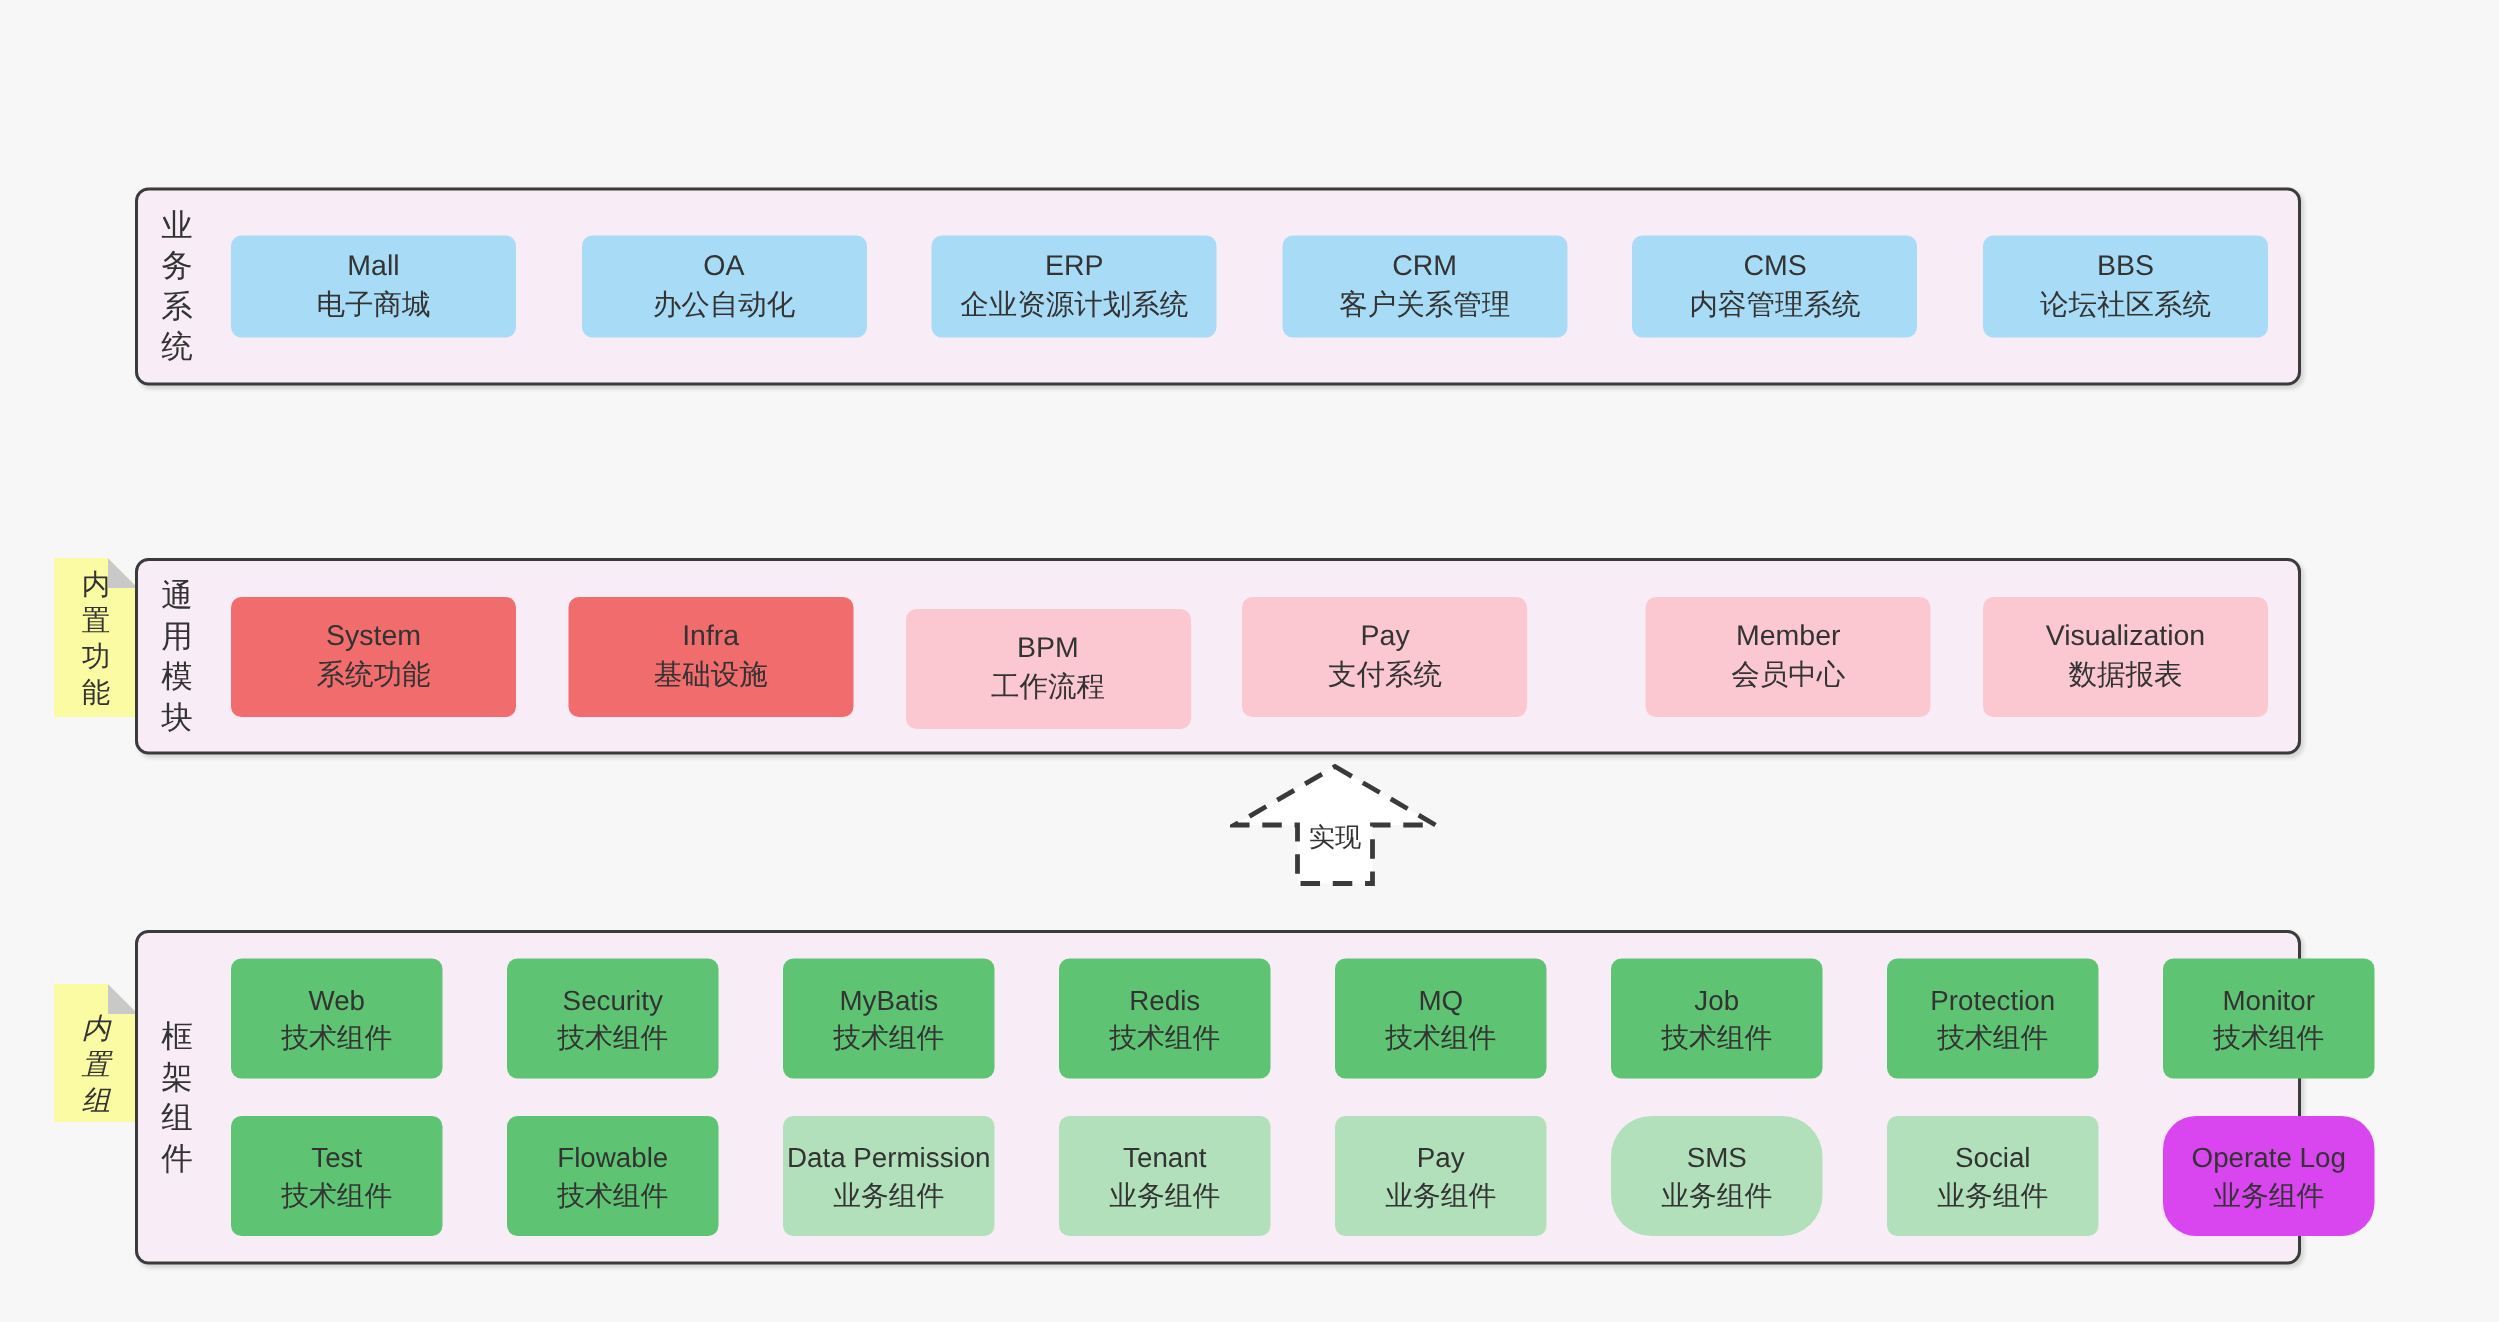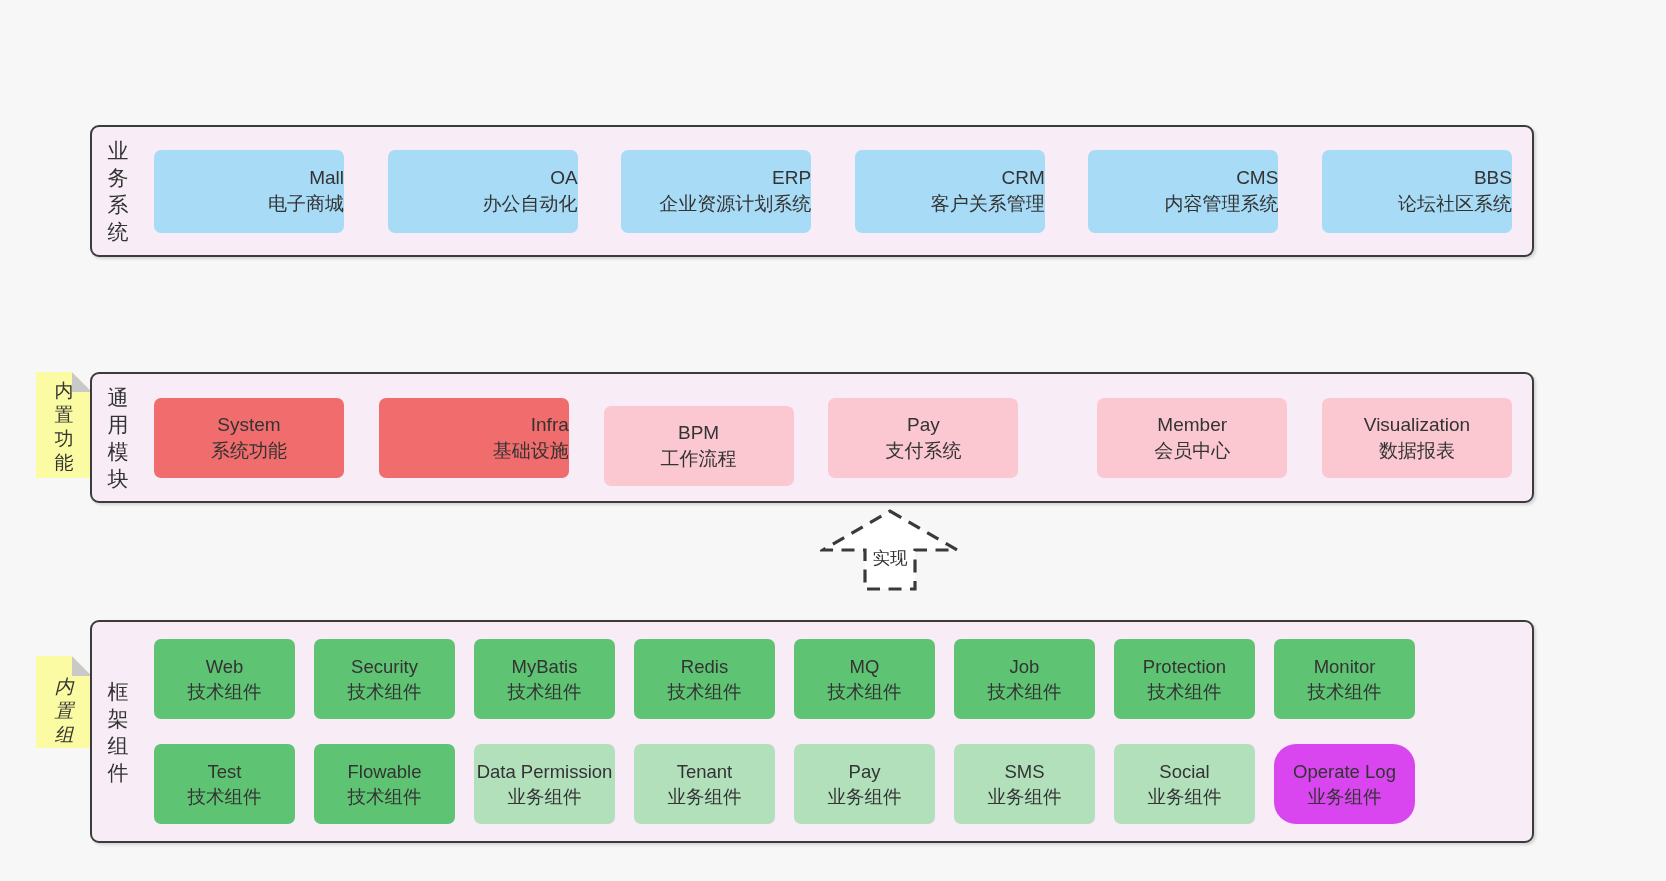--- a/index.html
+++ b/index.html
@@ -24,28 +24,28 @@
     flex:0 0 28px;margin-left:12px;
     font-size:21px;line-height:27px;letter-spacing:0;
     word-break:break-all;text-align:center;color:#333;
   }
 
   .box-row{
     flex:1;display:flex;justify-content:space-between;align-items:center;
     padding:0 20px 0 22px;
   }
   .rows-col{flex:1;display:flex;flex-direction:column;gap:25px;padding:0 20px 0 22px;}
-  .box-grid{display:grid;grid-template-columns:repeat(8,141px);column-gap:19px;}
+  .box-grid{display:grid;grid-template-columns:repeat(8,141px);column-gap:43px;}
 
   .dbox{
     border-radius:7px;display:flex;flex-direction:column;
     align-items:center;justify-content:center;text-align:center;
     font-size:19px;line-height:26px;color:#333;
   }
-  .band-1 .dbox{width:190px;height:83px;align-items:flex-end;}
+  .band-1 .dbox{width:190px;height:68px;}
   .band-2 .dbox{width:190px;height:80px;}
   .band-3 .dbox{width:141px;height:80px;line-height:25px;font-size:18.5px;}
 
   
   .up-arrow{position:absolute;width:140px;height:84px;z-index:2;}
   .up-arrow svg{display:block;width:100%;height:100%;}
   .arrow-1{left:806px;top:266px;}
   .arrow-2{left:820px;top:508px;}
   .arrow-label{
     position:absolute;left:50%;top:40px;transform:translateX(-50%);
@@ -117,21 +117,21 @@
   </div>
 
 
   <div class="band band-2">
     <div class="band-label">通用模块</div>
     <div class="box-row">
         <div class="dbox" style="background: rgb(241, 108, 109);">
     <div>System</div>
     <div>系统功能</div>
   </div>
-        <div class="dbox" style="background: rgb(241, 108, 109); align-items: flex-end;">
+        <div class="dbox" style="background: rgb(241, 108, 109);">
     <div>Infra</div>
     <div>基础设施</div>
   </div>
         <div class="dbox" style="background: rgb(251, 200, 209); margin-top: 16px;">
     <div>BPM</div>
     <div>工作流程</div>
   </div>
         <div class="dbox" style="background: rgb(251, 200, 209);">
     <div>Pay</div>
     <div>支付系统</div>
@@ -205,21 +205,21 @@
     <div>业务组件</div>
   </div>
           <div class="dbox" style="background: rgb(177, 224, 187);">
     <div>Tenant</div>
     <div>业务组件</div>
   </div>
           <div class="dbox" style="background: rgb(177, 224, 187);">
     <div>Pay</div>
     <div>业务组件</div>
   </div>
-          <div class="dbox" style="background: rgb(177, 224, 187);">
+          <div class="dbox" style="background: rgb(177, 224, 187); border-radius: 27px;">
     <div>SMS</div>
     <div>业务组件</div>
   </div>
           <div class="dbox" style="background: rgb(177, 224, 187);">
     <div>Social</div>
     <div>业务组件</div>
   </div>
           <div class="dbox" style="background: #d946ef; border-radius: 22px;">
     <div>Operate Log</div>
     <div>业务组件</div>

